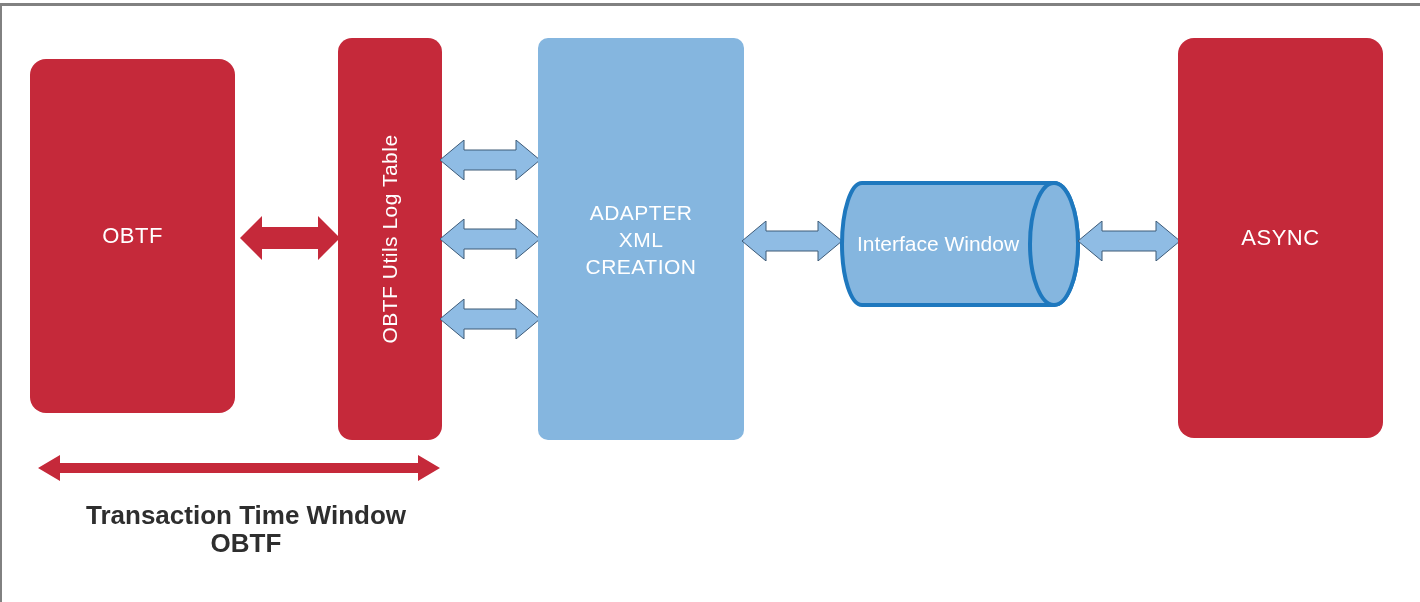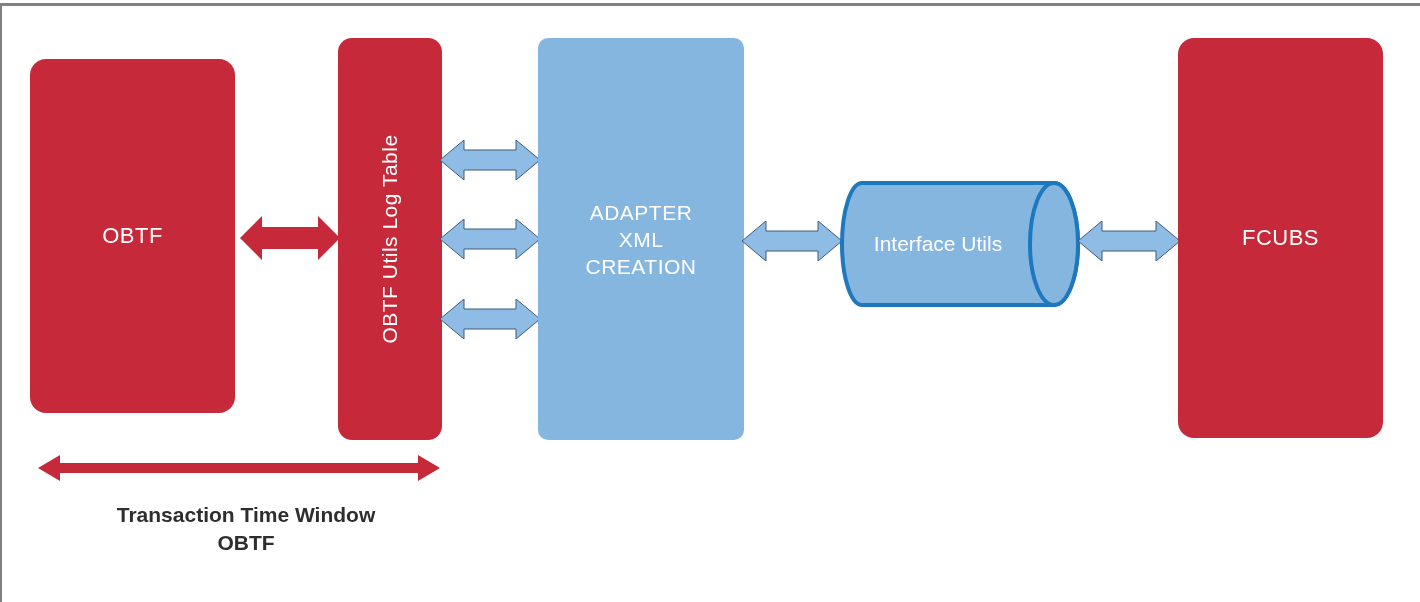--- a/index.html
+++ b/index.html
@@ -55,21 +55,21 @@
     position: absolute;
     left: 840px; top: 181px;
     width: 196px; height: 126px;
     display: flex; align-items: center; justify-content: center;
     color: #ffffff; font-size: 21px; white-space: nowrap;
   }
   .caption {
     position: absolute;
     color: var(--label-dark);
     font-weight: 700;
-    font-size: 21px;
+    font-size: 26px;
     line-height: 28px;
     text-align: center;
   }
   #caption-transaction { left: 41px;  top: 501px; width: 410px; }
   #caption-scheduler   { left: 540px; top: 494px; width: 200px; }
 </style>
 </head>
 <body>
 
 <div class="canvas">
@@ -108,28 +108,28 @@
   </div>
 
   <svg class="arrow" style="left:742px; top:221px;" width="100" height="40" viewBox="0 0 100 40">
     <polygon points="0,20 24,0 24,10 76,10 76,0 100,20 76,40 76,30 24,30 24,40" style="fill:var(--blue-arrow); stroke:var(--arrow-outline); stroke-width:1;"></polygon>
   </svg>
 
   <svg class="cyl-wrap" style="left:840px; top:181px;" width="240" height="126" viewBox="0 0 240 126">
     <path d="M 214,2 L 22,2 A 20,61 0 0 0 22,124 L 214,124 A 24,61 0 0 0 214,2 Z" style="fill:var(--blue-fill); stroke:var(--cylinder-stroke); stroke-width:4; stroke-linejoin:round;"></path>
     <ellipse cx="214" cy="63" rx="24" ry="61" style="fill:var(--blue-fill); stroke:var(--cylinder-stroke); stroke-width:4;"></ellipse>
   </svg>
-  <div class="cyl-label">Interface Utils</div>
+  <div class="cyl-label">Interface Window</div>
 
   <svg class="arrow" style="left:1078px; top:221px;" width="102" height="40" viewBox="0 0 102 40">
     <polygon points="0,20 24,0 24,10 78,10 78,0 102,20 78,40 78,30 24,30 24,40" style="fill:var(--blue-arrow); stroke:var(--arrow-outline); stroke-width:1;"></polygon>
   </svg>
 
   <div class="node red" style="left:1178px; top:38px; width:205px; height:400px;">
-    <span class="nlabel">FCUBS</span>
+    <span class="nlabel">ASYNC</span>
   </div>
 
   <svg class="arrow" style="left:38px; top:455px;" width="402" height="26" viewBox="0 0 402 26">
     <polygon points="0,13 22,0 22,8 380,8 380,0 402,13 380,26 380,18 22,18 22,26" style="fill:var(--red); stroke:none;"></polygon>
   </svg>
 
   <div class="caption" id="caption-transaction">
     <div>Transaction Time Window</div>
     <div>OBTF</div>
   </div>

